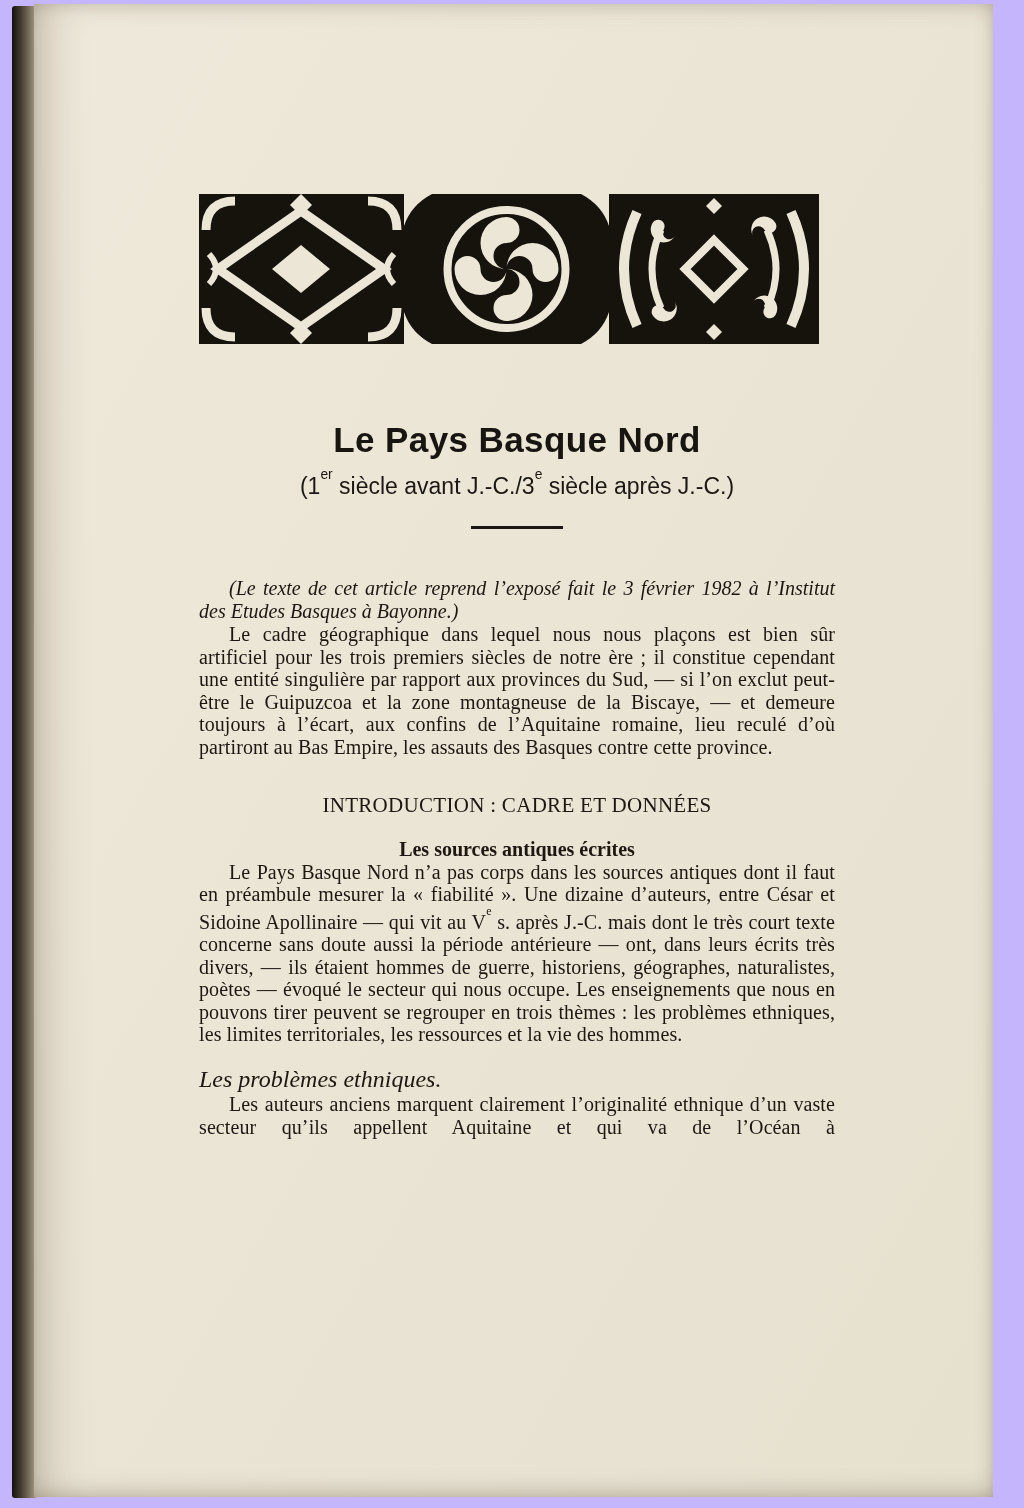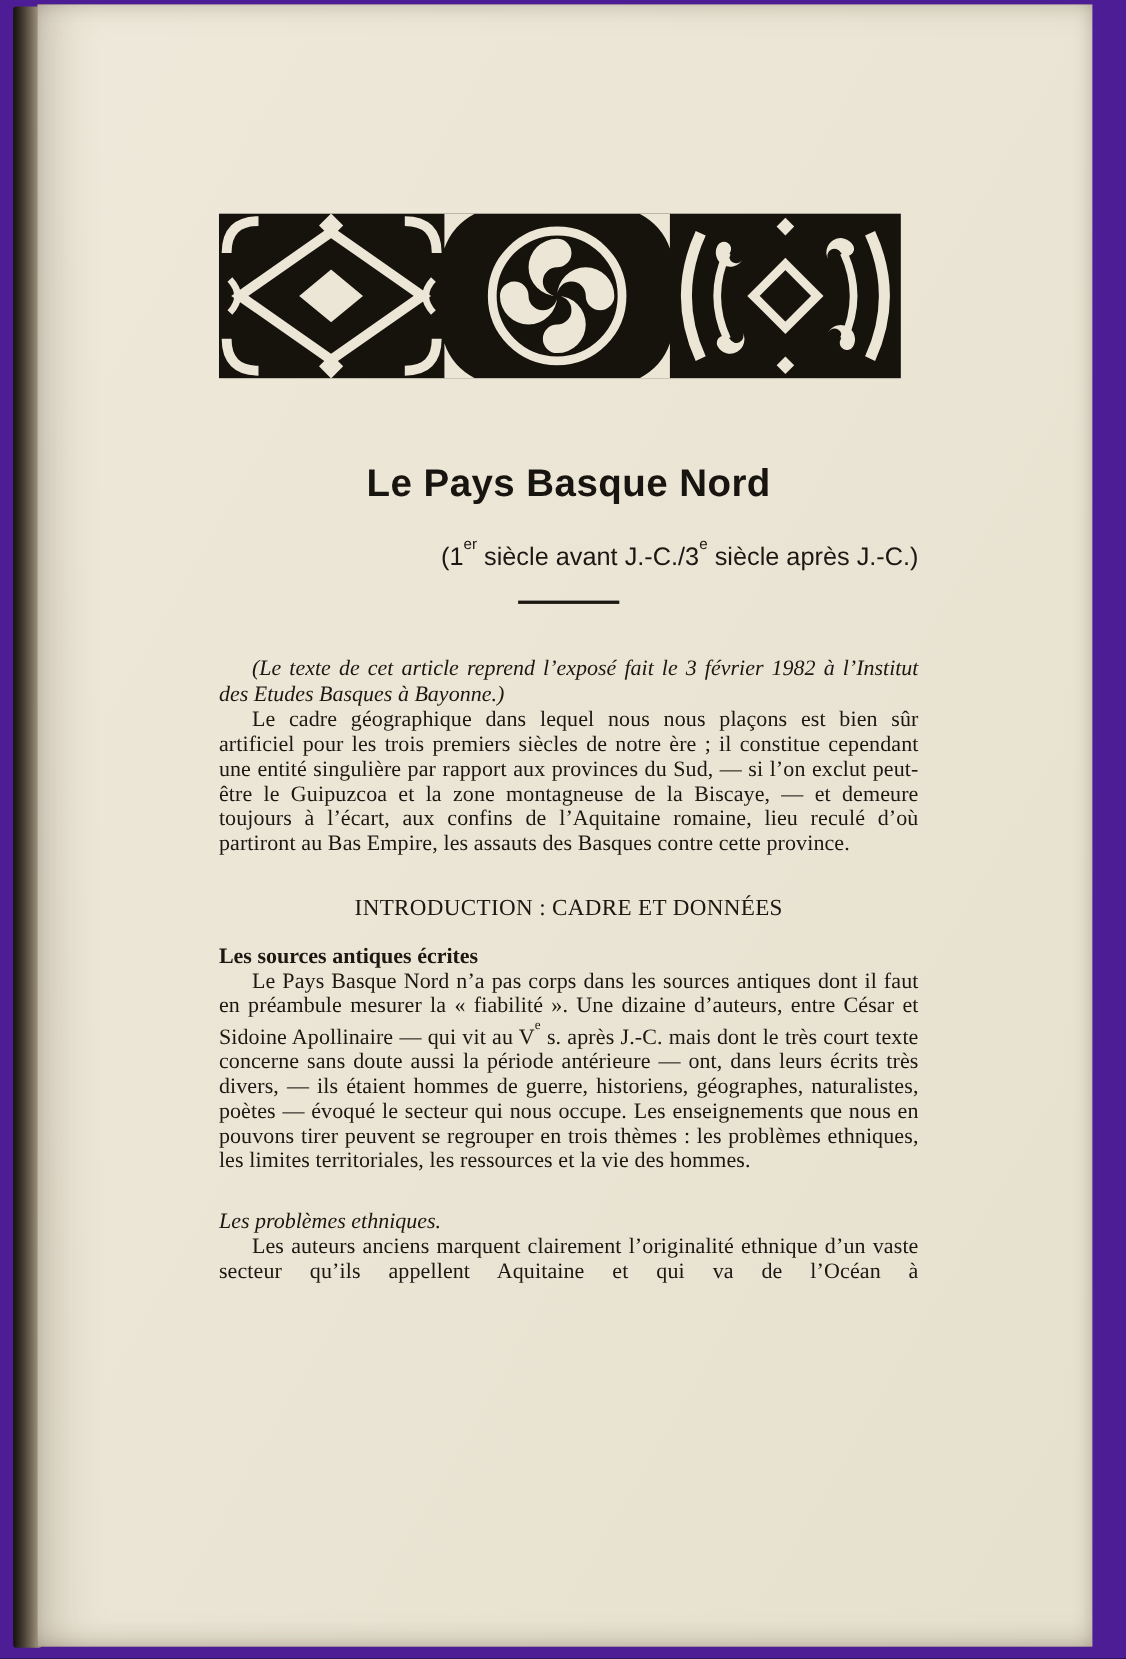--- a/index.html
+++ b/index.html
@@ -1,41 +1,41 @@
 <!DOCTYPE html>
 <html><head>
 <meta charset="utf-8">
 <style>
   *{margin:0;padding:0;box-sizing:border-box}
   html,body{background:#070605}
-  .scan{position:relative;width:1024px;height:1508px;background:#4c1d95;overflow:hidden;
+  .scan{position:relative;width:1024px;height:1508px;background:#c4b5fd;overflow:hidden;
         font-family:"Liberation Serif",serif}
   .fore-edge{position:absolute;left:12px;top:6px;bottom:10px;width:26px;border-radius:3px;
         background:linear-gradient(90deg,#15110d 0%,#3d362c 30%,#6e6454 60%,#9a8f7a 85%,#b3a890 100%)}
   .page{position:absolute;left:34px;top:4px;width:959px;height:1493px;
         background:linear-gradient(120deg,#efe9db 0%,#eae4d4 55%,#e6e0cf 100%);
         box-shadow:inset 28px 0 52px -28px rgba(62,48,26,.38),
                    inset -8px 0 20px -10px rgba(62,48,26,.25),
                    inset 0 -12px 26px -16px rgba(62,48,26,.30),
                    inset 0 10px 22px -16px rgba(62,48,26,.22)}
   .content{position:relative;margin-left:165px;width:636px;color:#1c1711}
   .ornament{margin-top:190px;width:620px;height:150px}
   .title{margin-top:70px;text-align:center;font-family:"Liberation Sans",sans-serif;
         font-weight:bold;font-size:35px;line-height:51px;color:#181510;letter-spacing:.4px}
-  .subtitle{margin-top:28px;text-align:right;font-family:"Liberation Sans",sans-serif;
+  .subtitle{margin-top:8px;text-align:center;font-family:"Liberation Sans",sans-serif;
         font-size:23px;color:#1b1712}
   .sup{font-size:60%;position:relative;top:-.45em}
   .rule{width:92px;border-top:3px solid #1b1712;margin:26px auto 0}
   .note{margin-top:48px;font-style:italic;font-size:20px;line-height:23px;
         text-align:justify;text-indent:30px}
   .body-p{font-size:20px;line-height:22.6px;text-align:justify;
         text-indent:30px;letter-spacing:.1px}
   .h1{margin-top:34px;text-align:center;font-size:21px;font-weight:normal;letter-spacing:.3px}
-  .h2{margin-top:20px;text-align:left;font-size:20px;font-weight:bold}
-  .italic-sub{margin-top:32px;font-style:italic;font-size:20px}
+  .h2{margin-top:20px;text-align:center;font-size:20px;font-weight:bold}
+  .italic-sub{margin-top:20px;font-style:italic;font-size:24px}
   .last{text-align-last:justify}
 </style>
 </head>
 <body>
 
 <div class="scan">
   <div class="fore-edge"></div>
 
   <div class="page">
     <div class="content">

